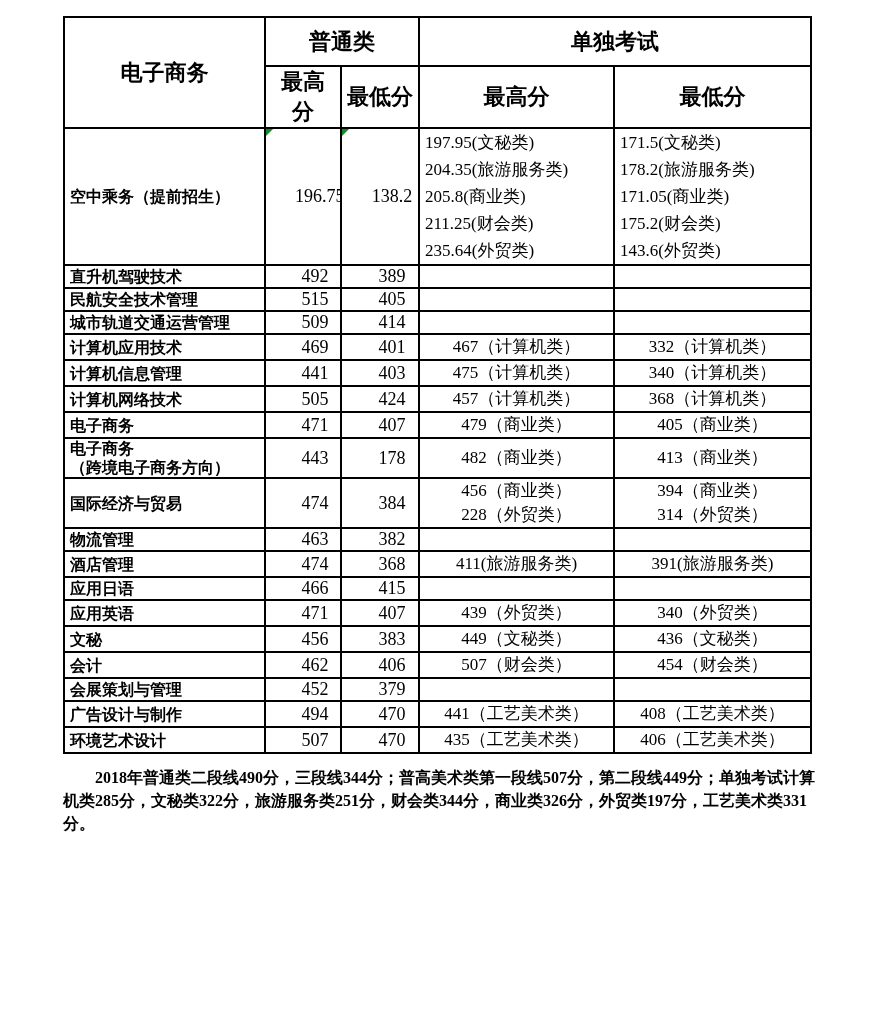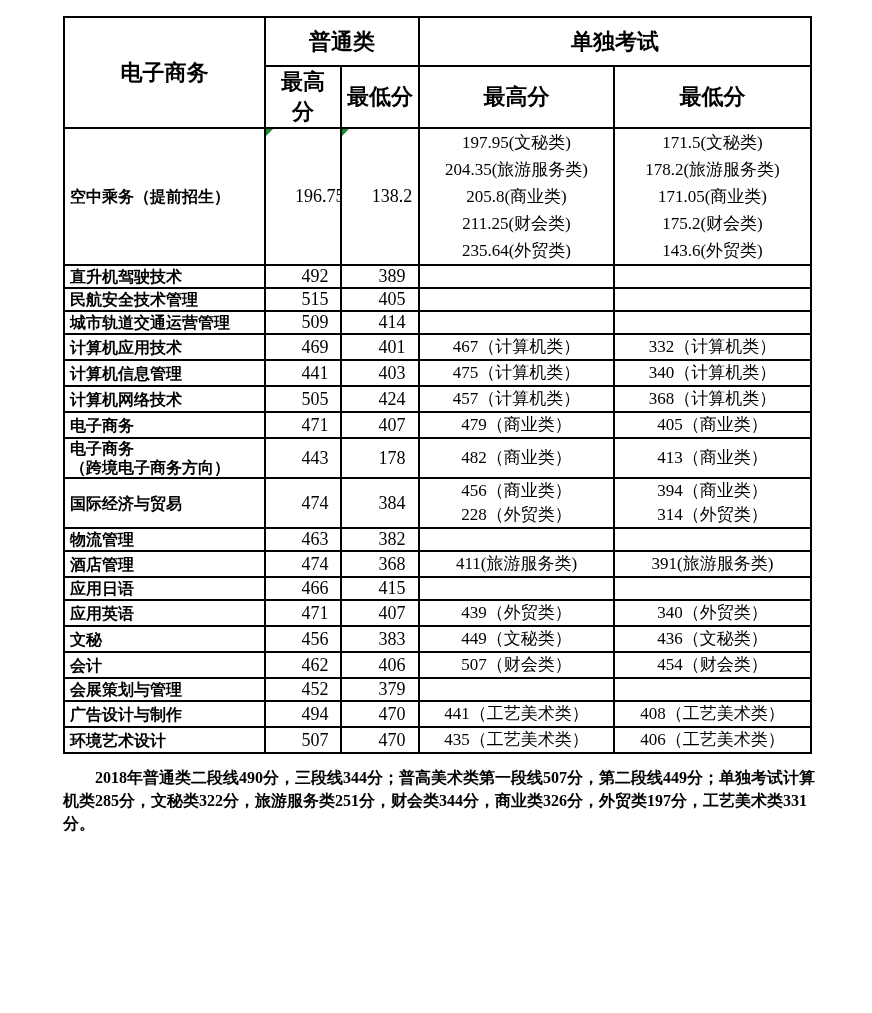--- a/index.html
+++ b/index.html
@@ -62,21 +62,21 @@
     text-align: center;
     position: relative;
     font-weight: normal;
     padding-left: 29px;
   }
   td.sep {
     font-size: 17px;
     text-align: center;
   }
   td.sep .line { line-height: 24px; }
-  td.sep.left { text-align: center; }
+  td.sep.left { text-align: left; }
   td.sep.left .line { line-height: 27px; }
 
   td.score.flagged::before {
     content: "";
     position: absolute;
     top: 0;
     left: 0;
     width: 0;
     height: 0;
     border-top: 7px solid var(--flag-color, #148a28);

